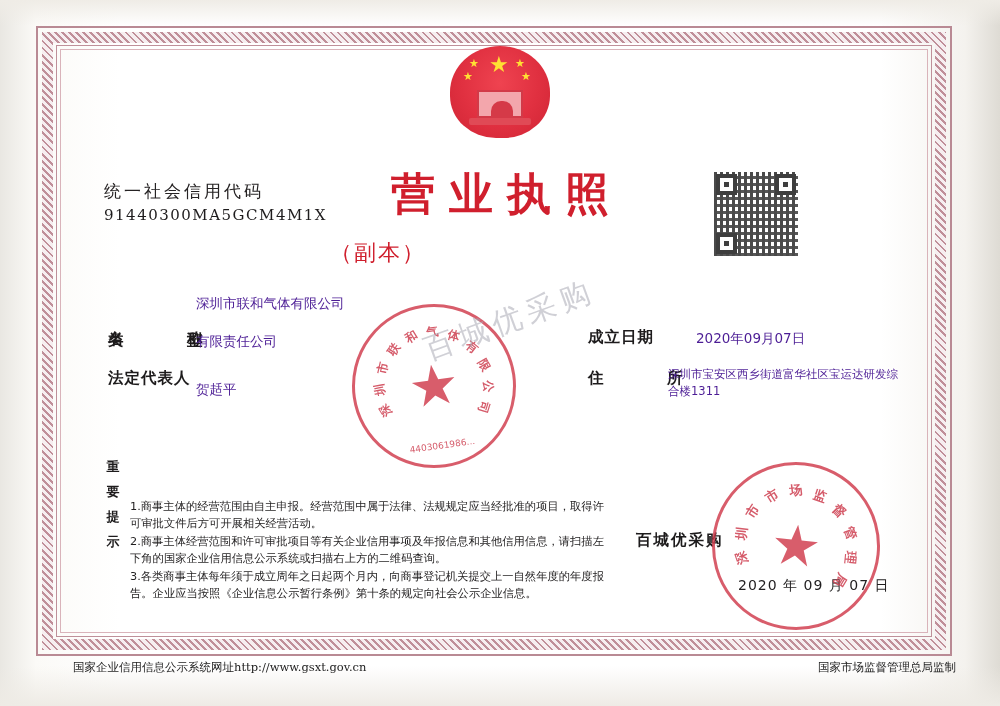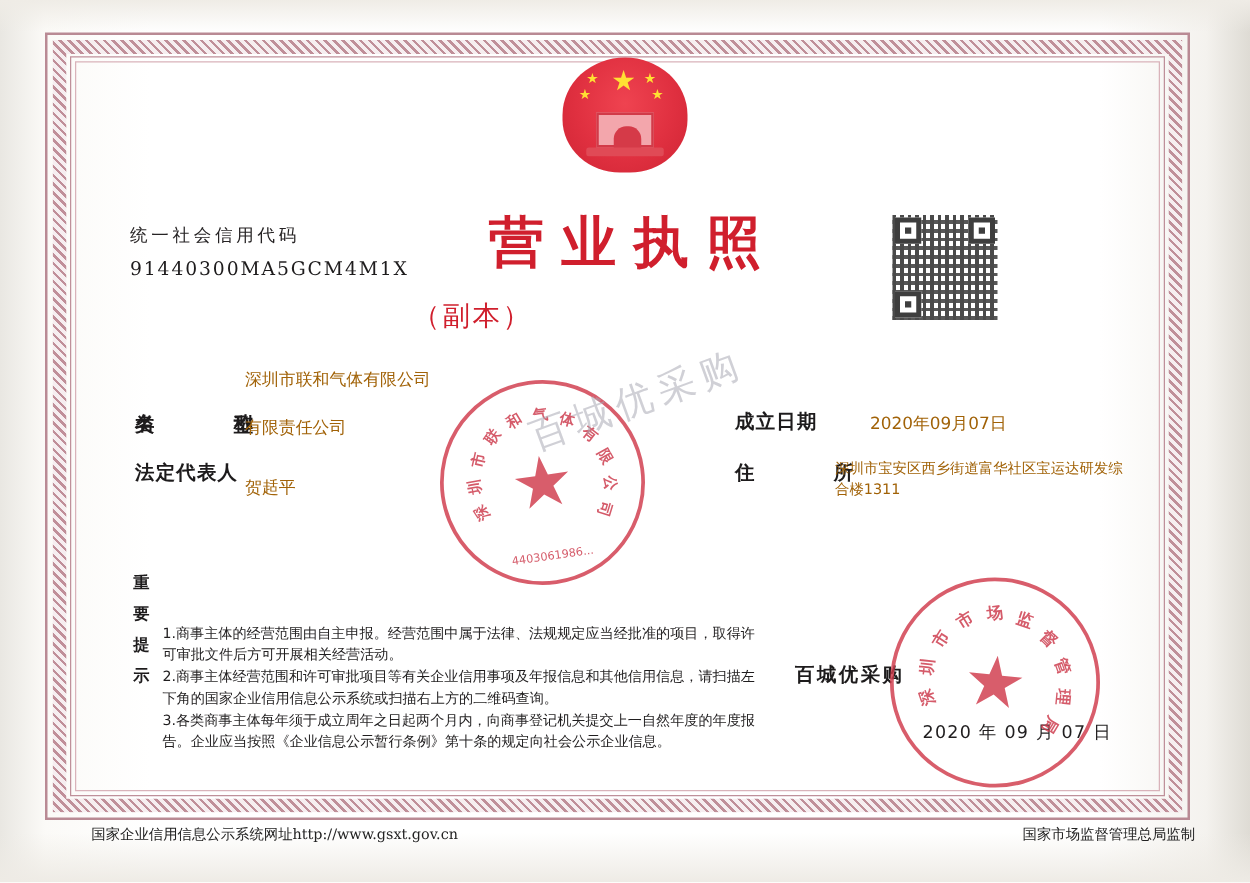--- a/index.html
+++ b/index.html
@@ -142,21 +142,21 @@
     color: #d01f2d;
     font-family: "DejaVu Serif", serif;
     font-size: 22px;
     letter-spacing: 2px;
   }
 
   
   .code-label {
     position: absolute;
     left: 104px; top: 180px;
-    font-size: 14px;
+    font-size: 17px;
     color: #262324;
     letter-spacing: 3px;
     font-family: "DejaVu Sans", sans-serif;
   }
   .code-value {
     position: absolute;
     left: 104px; top: 206px;
     font-size: 15px;
     color: #1e1c1d;
     letter-spacing: 1.5px;
@@ -195,21 +195,21 @@
     position: absolute;
     font-size: 15.5px;
     color: #1d1b1c;
     font-family: "DejaVu Sans", sans-serif;
     font-weight: bold;
     letter-spacing: 1px;
   }
   .field-value {
     position: absolute;
     font-size: 13.5px;
-    color: #a16207;
+    color: #4c1d95;
     font-family: "DejaVu Sans", sans-serif;
   }
   .lbl-name      { left: 108px; top: 288px; letter-spacing: 24px; margin-top: 41px; }
   .val-name      { left: 196px; top: 295px; }
   .lbl-type      { left: 108px; top: 330px; letter-spacing: 24px; }
   .val-type      { left: 196px; top: 333px; }
   .lbl-rep       { left: 108px; top: 368px; letter-spacing: 1px; }
   .val-rep       { left: 196px; top: 381px; }
 
   .lbl-date      { left: 588px; top: 327px; letter-spacing: 1px; }

